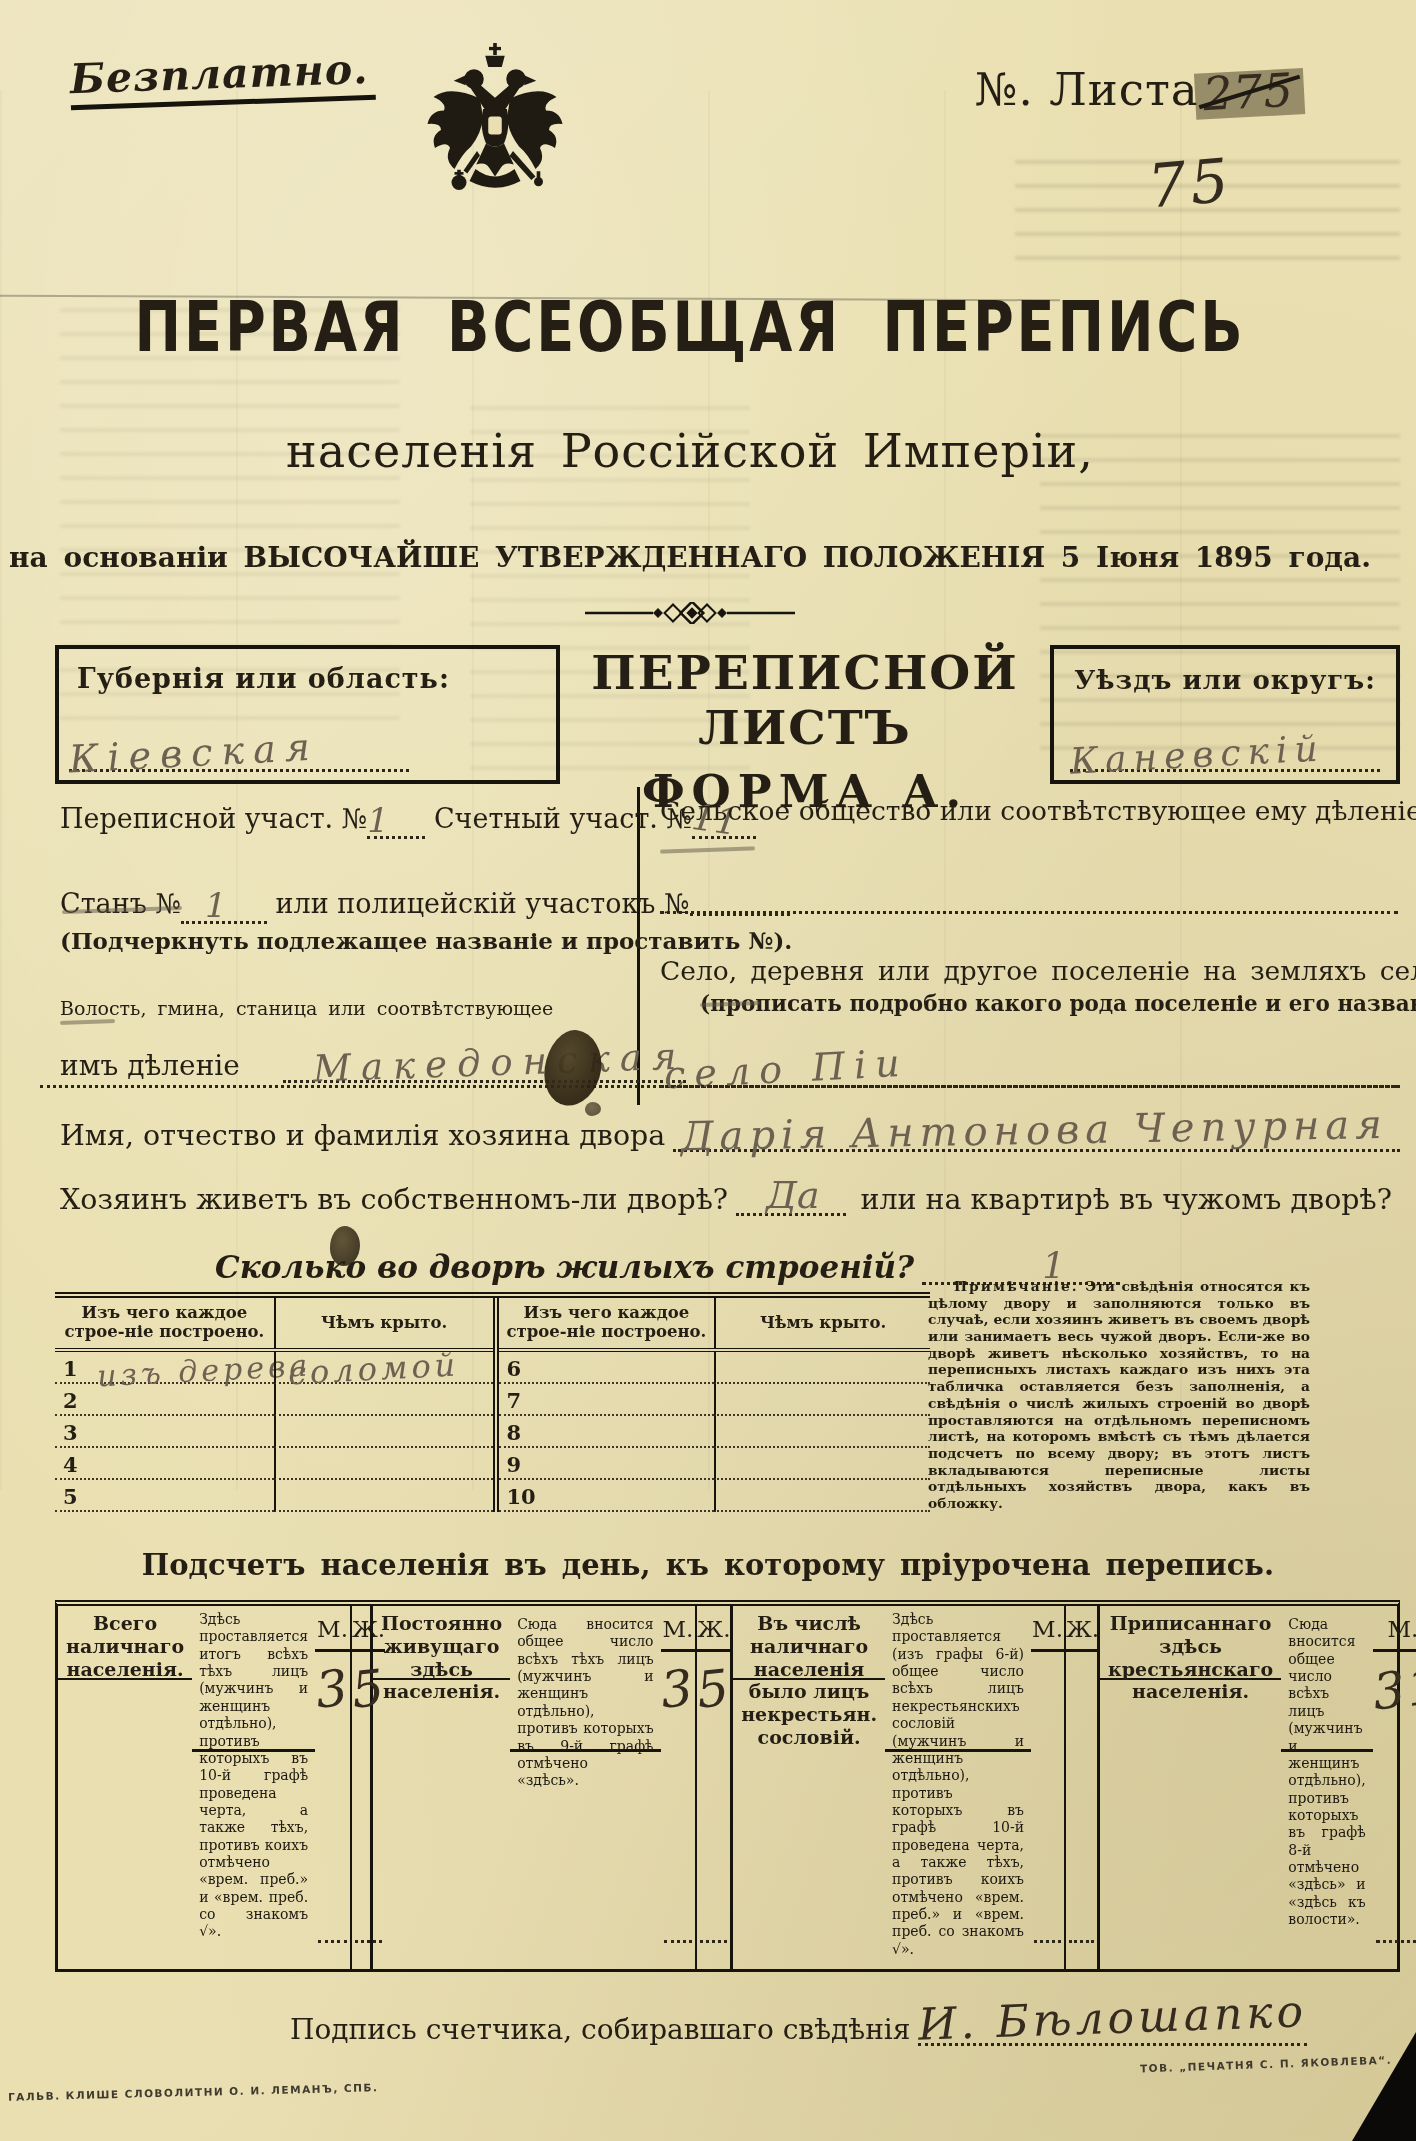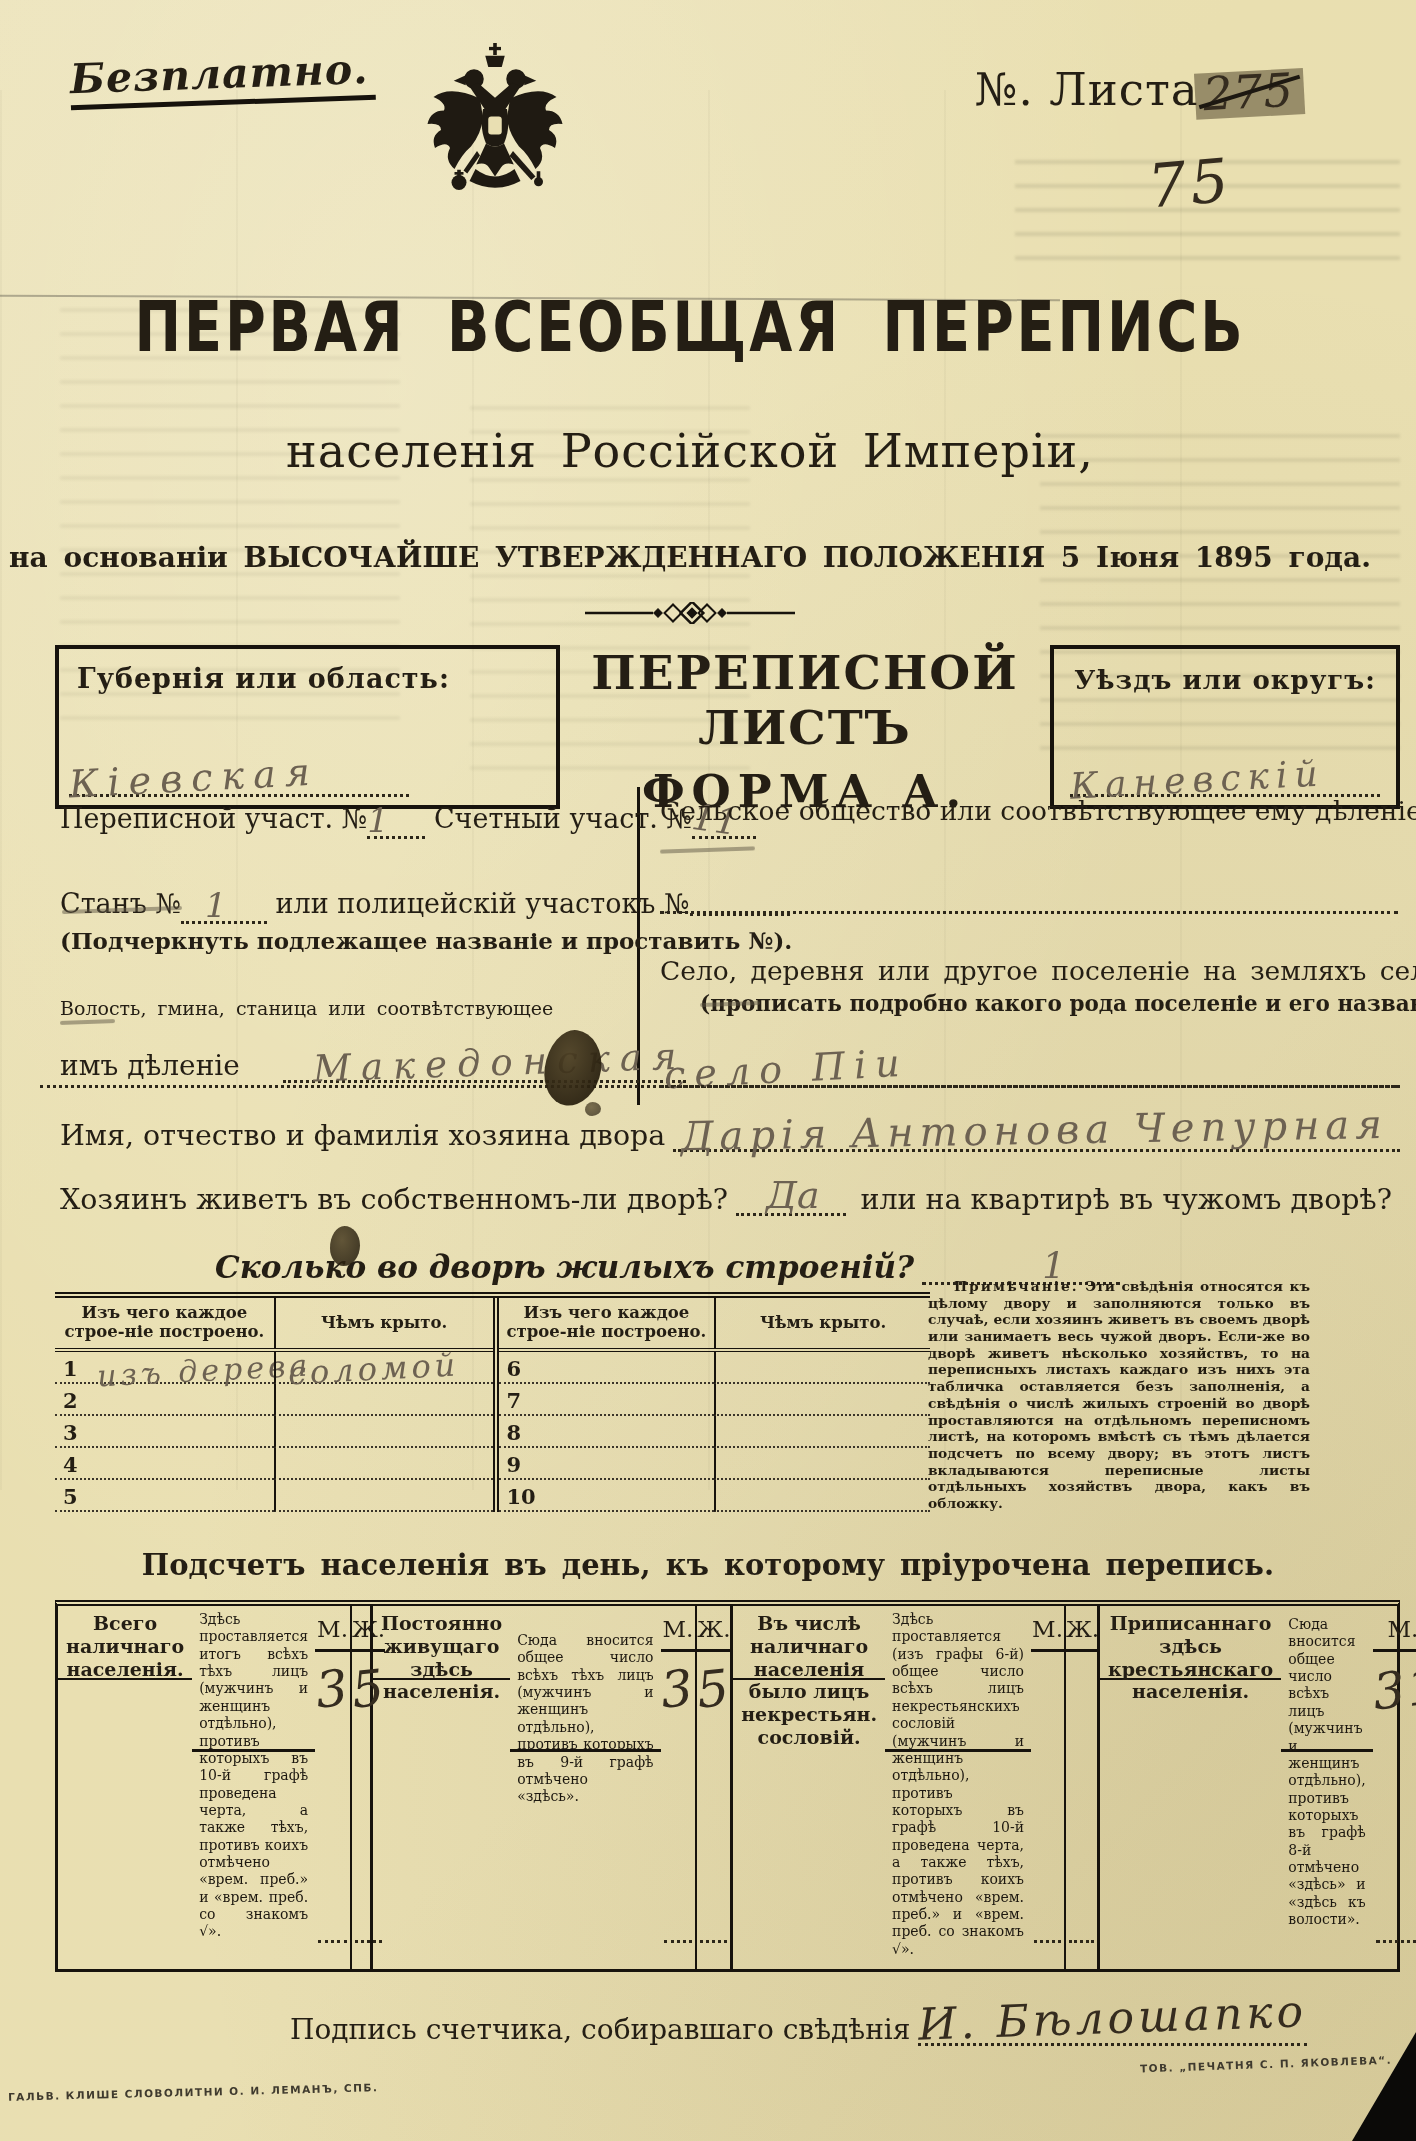--- a/index.html
+++ b/index.html
@@ -39,21 +39,21 @@
   .crossed::before{content:"";position:absolute;left:-8px;right:-10px;top:6px;bottom:2px;background:rgba(72,60,34,.5);z-index:-1;}
   .crossed::after{content:"";position:absolute;left:-6px;right:-8px;top:46%;border-top:4px solid #1d1811;transform:rotate(-14deg);}
   .num75{left:1148px;top:148px;font-size:60px;transform:rotate(-5deg);letter-spacing:4px;}
   
   .t1{left:0;top:286px;width:1380px;text-align:center;font-family:"DejaVu Sans",sans-serif;
       font-weight:bold;font-size:58px;letter-spacing:3px;word-spacing:20px;transform:scale(.96,1.2);transform-origin:50% 0;}
   .t2{left:0;top:424px;width:1380px;text-align:center;font-size:46px;letter-spacing:1px;word-spacing:8px;}
   .t3{left:0;top:541px;width:1380px;text-align:center;font-weight:bold;font-size:28px;word-spacing:6px;}
   .ornament{left:0;top:602px;width:1380px;text-align:center;}
   
-  .rbox{border:4px solid #17130d;box-sizing:border-box;height:164px;}
+  .rbox{border:4px solid #17130d;box-sizing:border-box;height:139px;}
   .box-left{left:55px;top:645px;width:505px;}
   .box-right{left:1050px;top:645px;width:350px;}
   .rbox .blabel{margin:14px 0 0 18px;font-size:27px;font-weight:bold;letter-spacing:1px;}
   .box-right .blabel{text-align:center;margin:16px 0 0 0;font-size:26px;}
   .boxfill{position:absolute;left:10px;bottom:8px;border-bottom:3px dotted #2c2619;}
   .box-left .boxfill{width:340px;}
   .box-right .boxfill{left:16px;width:310px;}
   .boxfill .hw{position:relative;bottom:-6px;}
   .box-center{left:565px;top:645px;width:480px;text-align:center;font-weight:bold;}
   .bc1{font-size:47px;letter-spacing:2px;}
@@ -390,21 +390,21 @@
             <div class="cval"><span class="hw ink">3</span></div>
           </div>
         <div class="chalf">
             <div class="clabel">Ж.</div>
             <div class="cval"><span class="hw ink">5</span></div>
           </div>
       </div>
     </div>
     <div class="ccol c1">
       <div class="chead">Постоянно живущаго здѣсь населенія.</div>
-      <div class="cdesc" style="padding-top:26px;">Сюда вносится общее число всѣхъ тѣхъ лицъ (мужчинъ и женщинъ отдѣльно), противъ которыхъ въ 9-й графѣ отмѣчено «здѣсь».</div>
+      <div class="cdesc" style="padding-top:10px;">Сюда вносится общее число всѣхъ тѣхъ лицъ (мужчинъ и женщинъ отдѣльно), противъ которыхъ въ 9-й графѣ отмѣчено «здѣсь».</div>
       <div class="cbody">
         <div class="chalf">
             <div class="clabel">М.</div>
             <div class="cval"><span class="hw ink">3</span></div>
           </div>
         <div class="chalf">
             <div class="clabel">Ж.</div>
             <div class="cval"><span class="hw ink">5</span></div>
           </div>
       </div>

